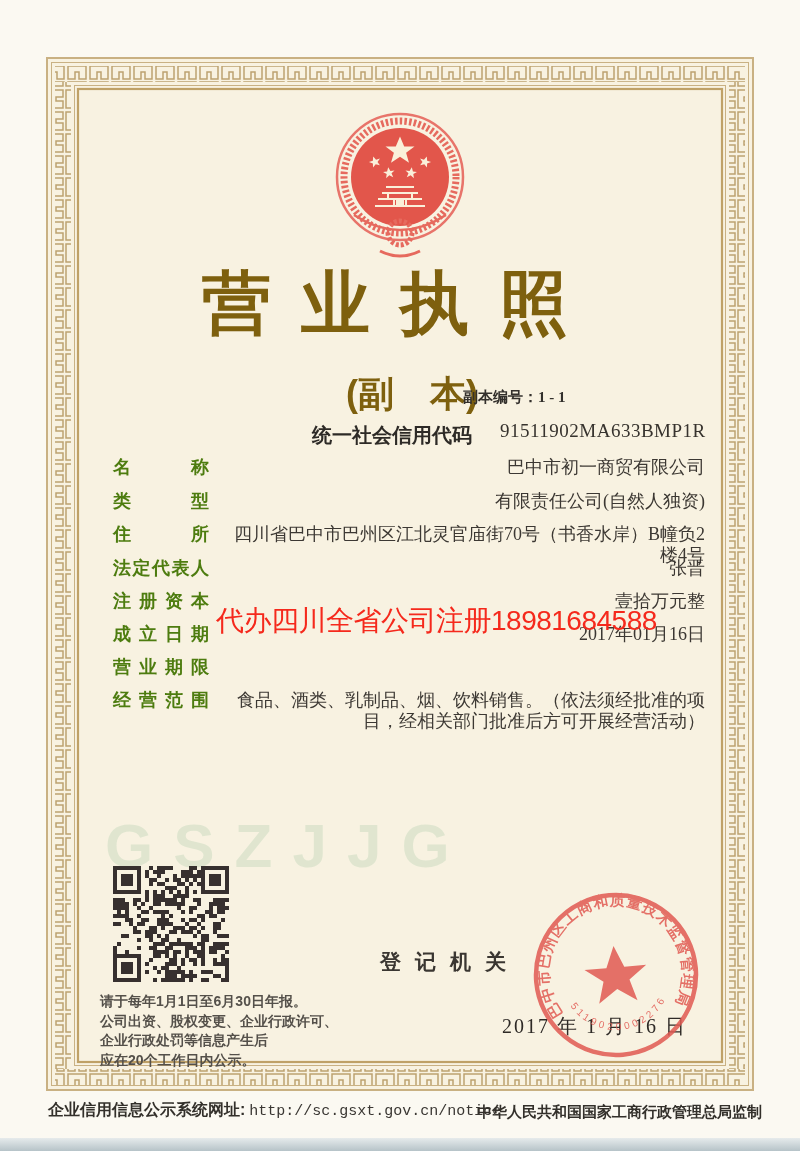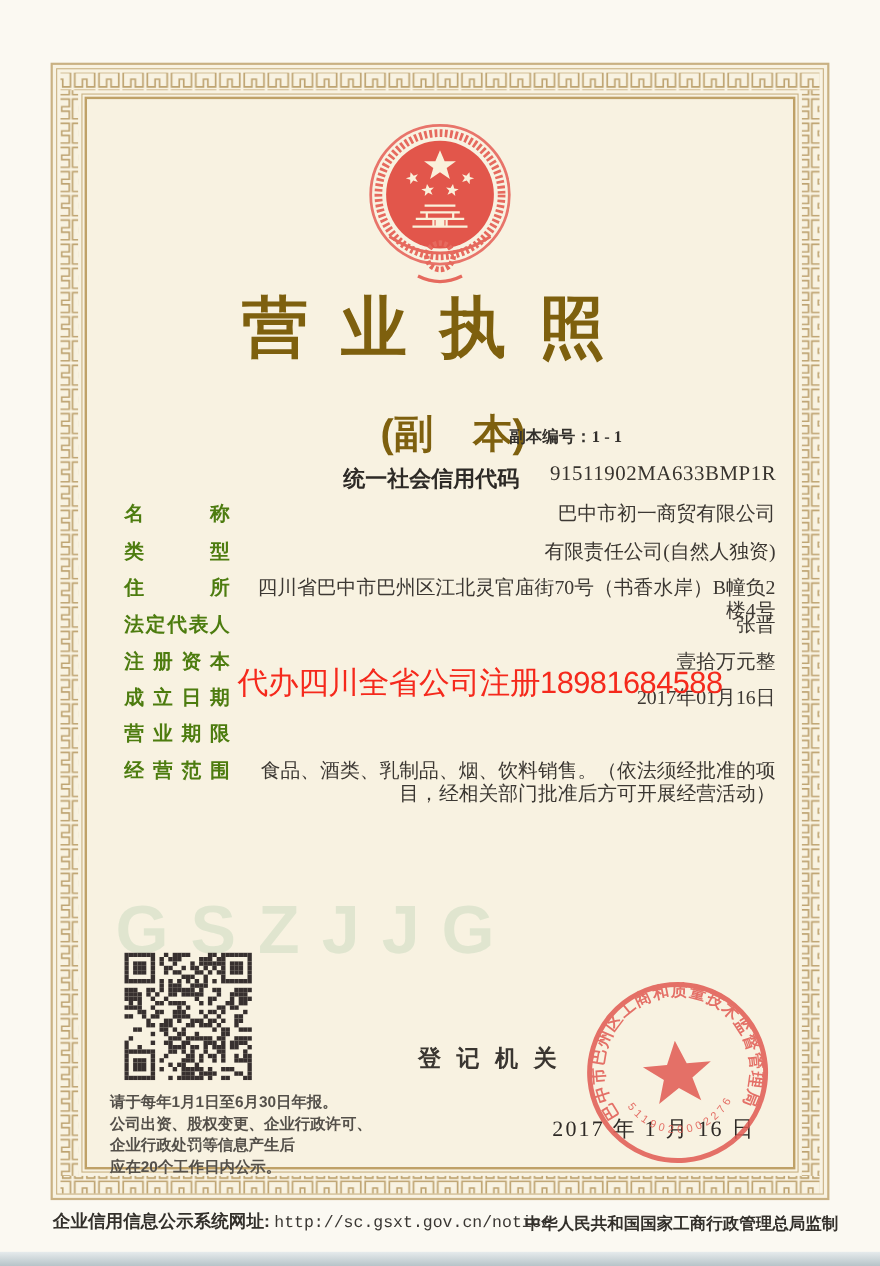--- a/index.html
+++ b/index.html
@@ -5,21 +5,21 @@
   html,body{margin:0;padding:0;}
   body{font-family:"Liberation Serif","DejaVu Serif",serif;}
   .page{position:relative;width:800px;height:1151px;background:#fbf9f2;overflow:hidden;}
   .frame{position:absolute;left:0;top:0;z-index:1;}
   .content{position:absolute;left:0;top:0;width:800px;height:1151px;z-index:2;}
 
   .emblem{position:absolute;left:328px;top:103px;}
 
   .title{position:absolute;left:0;top:258px;width:800px;text-align:center;
     font-family:"Liberation Sans","DejaVu Sans",sans-serif;font-weight:700;
-    font-size:60px;letter-spacing:30px;box-sizing:border-box;
+    font-size:69px;letter-spacing:30px;box-sizing:border-box;
     color:#7e600e;}
   .subtitle{position:absolute;left:346px;top:370px;font-family:"Liberation Sans",sans-serif;
     font-weight:700;font-size:36px;color:#7e600e;}
   .copy-no{position:absolute;left:463px;top:388px;font-size:15px;color:#33302c;font-weight:600;}
 
   .credit-label{position:absolute;left:312px;top:422px;font-size:20px;font-weight:700;color:#2d2a26;
     font-family:"Liberation Sans",sans-serif;}
   .credit-value{position:absolute;left:500px;top:420px;font-size:19px;color:#37332e;letter-spacing:.5px;}
 
   .field-row{position:absolute;left:113px;width:592px;display:flex;gap:13px;font-size:18px;line-height:21px;color:#3c3833;}

